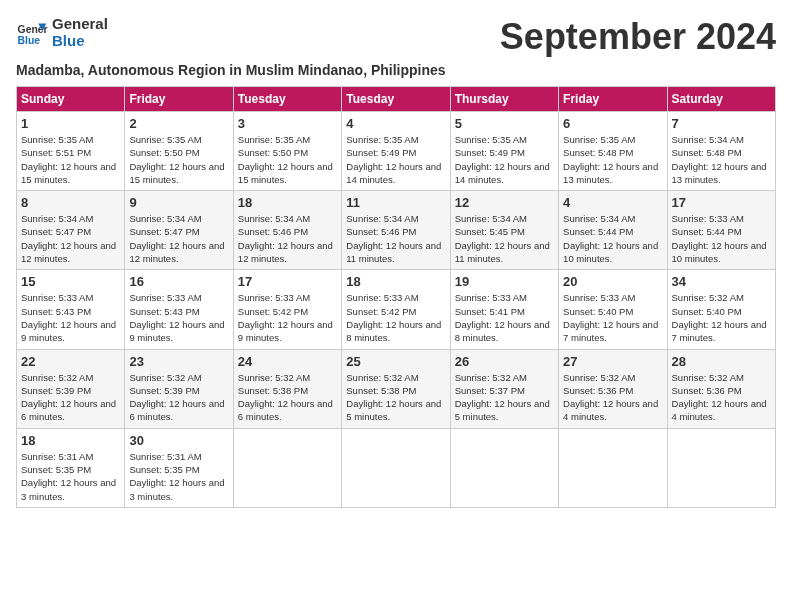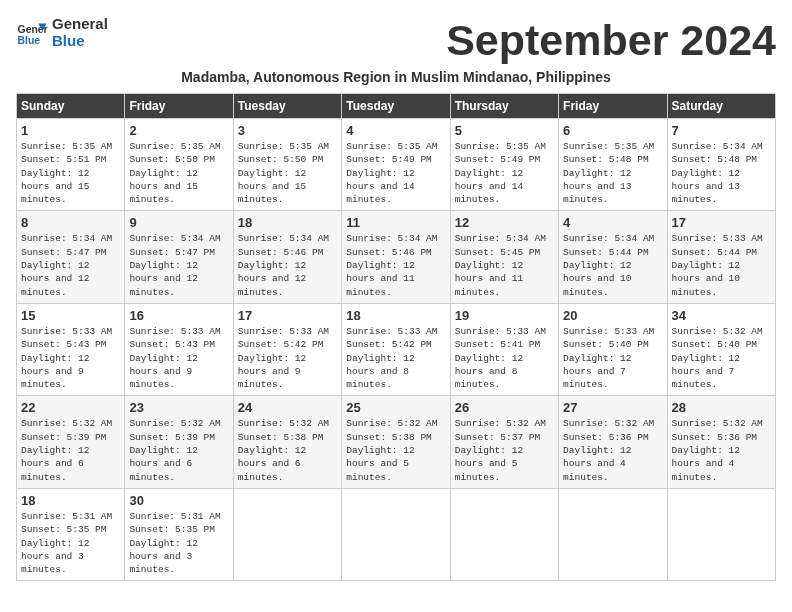--- a/index.html
+++ b/index.html
@@ -19,39 +19,38 @@
     .logo {
       display: flex;
       align-items: center;
       gap: 4px;
     }
     .logo-icon {
       width: 32px;
       height: 32px;
     }
     .month-title {
-      font-size: 43px;
+      font-size: 36px;
       font-weight: bold;
       color: #333;
       text-align: right;
     }
     .subtitle {
-      text-align: center;
       font-size: 14px;
       font-weight: bold;
       color: #333;
       margin-bottom: 8px;
     }
     .calendar {
       width: 100%;
       border-collapse: collapse;
       font-size: 10px;
     }
     .calendar th {
-      background: #404040;
+      background: #be185d;
       color: #fff;
       padding: 5px 4px;
       text-align: left;
       font-size: 12px;
       font-weight: bold;
       border: 1px solid #ccc;
     }
     .calendar td {
       vertical-align: top;
       border: 1px solid #ccc;
@@ -66,21 +65,20 @@
       font-size: 13px;
       font-weight: bold;
       color: #333;
       display: block;
       margin-bottom: 2px;
     }
     .day-info {
       font-size: 9.5px;
       color: #333;
       line-height: 1.4;
-      font-family: Liberation Mono, monospace;
     }
     .empty-cell {
       background: #fff !important;
     }
   </style>
 </head>
 <body>
 
 <div class="header-section">
   <div class="logo">

